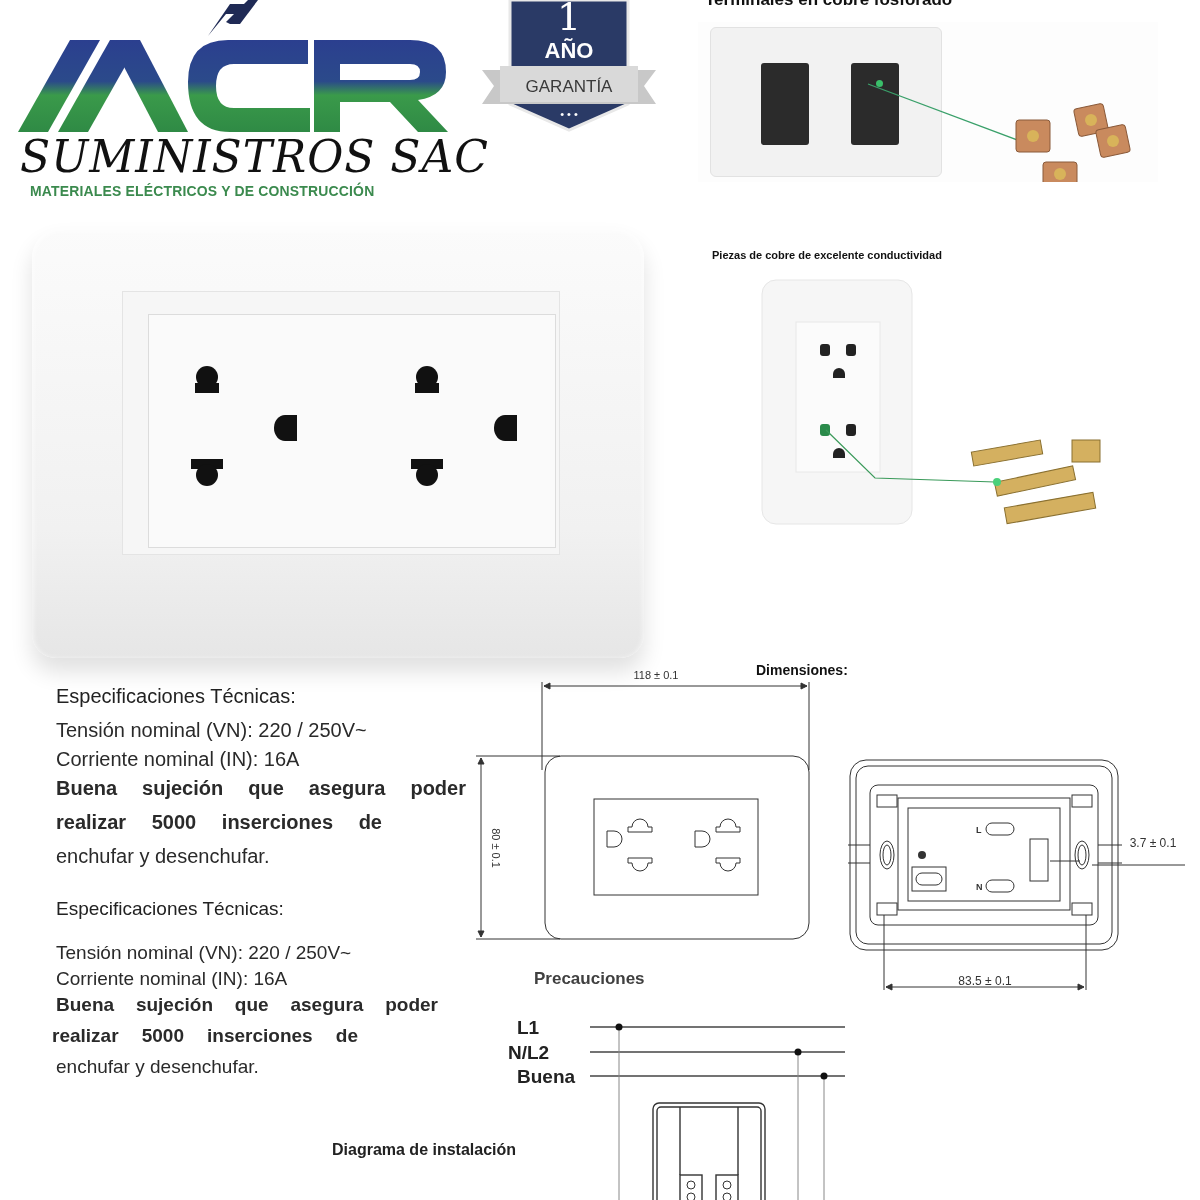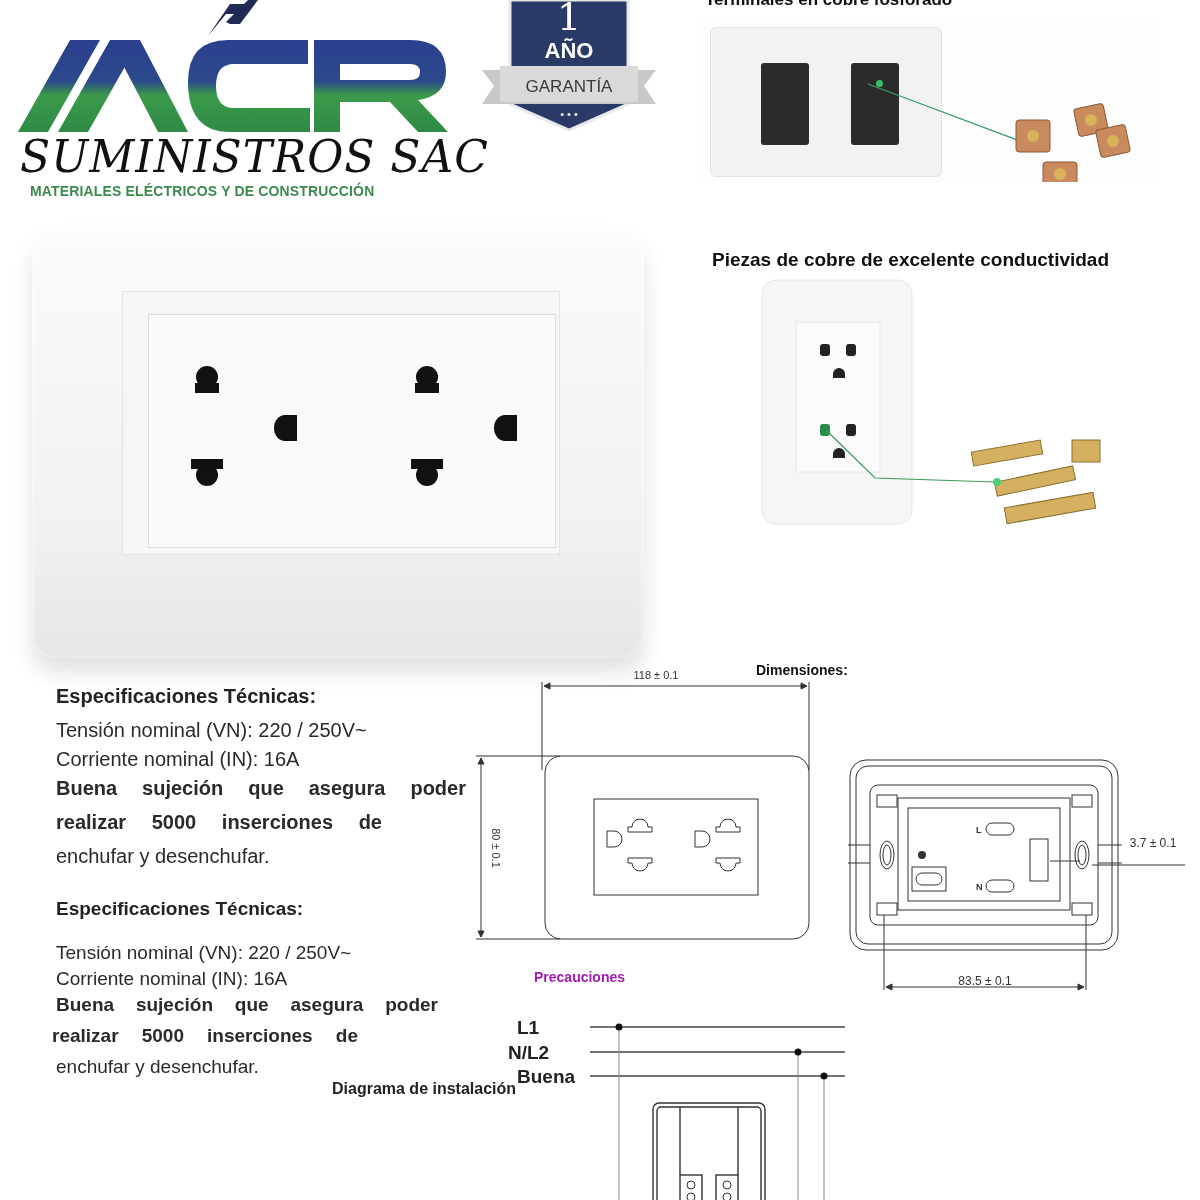--- a/index.html
+++ b/index.html
@@ -35,54 +35,54 @@
     .plate-inner-frame {
       left: 90px; top: 63px; width: 436px; height: 262px;
       border: 1px solid #e4e4e4; background: #f6f6f6;
     }
     .plate-face {
       left: 116px; top: 86px; width: 406px; height: 232px;
       background: #fafafa; border: 1px solid #dcdcdc;
     }
 
     
-    .h-right { font-weight: bold; color: #111; font-size: 19px; white-space: nowrap; }
+    .h-right { font-weight: bold; color: #111; font-size: 11px; white-space: nowrap; }
     .copper-title { left: 712px; top: 249px; }
     .terminal-title { left: 705px; top: -10px; font-size: 17px; }
     .dims-title { left: 756px; top: 622px; font-size: 14px; margin-top: 40px; }
 
     .terminal-photo {
       left: 698px; top: 22px; width: 460px; height: 160px; background: #fdfdfd;
     }
     .terminal-plate {
       left: 12px; top: 5px; width: 230px; height: 148px; background: #f2f2f2;
       border: 1px solid #e2e2e2; border-radius: 6px;
     }
     .copper-photo { left: 740px; top: 278px; width: 420px; height: 270px; }
 
     
     .spec-block { left: 56px; width: 420px; color: #2a2a2a; }
-    .spec-title { font-weight: bold; font-size: 20px; color: #222; margin-bottom: 8px; }
+    .spec-title { font-weight: normal; font-size: 20px; color: #222; margin-bottom: 8px; }
     .spec-line { font-size: 20px; line-height: 29px; white-space: nowrap; }
     .spec-justify { text-align: justify; text-align-last: justify; white-space: normal; font-weight: bold; }
     .spec1 { top: 685px; }
     .spec2 { top: 898px; }
     .spec2 .spec-title { font-size: 19px; margin-bottom: 20px; }
     .spec2 .spec-line { font-size: 19px; line-height: 26px; }
 
     
     .drawing text { font-family: "Liberation Sans", sans-serif; }
     .front-drawing { left: 470px; top: 660px; width: 360px; height: 290px; }
     .back-drawing { left: 840px; top: 745px; width: 360px; height: 260px; }
 
     
-    .prec-title { left: 534px; top: 969px; font-weight: bold; font-size: 14px; color: #a21caf; }
+    .prec-title { left: 534px; top: 969px; font-weight: bold; font-size: 17px; color: #404040; }
     .wiring { left: 500px; top: 1005px; width: 360px; height: 195px; }
     .wire-label { font-weight: bold; font-size: 19px; color: #222; }
-    .install-title { left: 332px; top: 1080px; font-weight: bold; font-size: 16px; color: #222; }
+    .install-title { left: 332px; top: 1141px; font-weight: bold; font-size: 16px; color: #222; }
   </style>
 </head>
 <body>
 
 <svg class="abs logo-top-mark" viewBox="0 0 60 36">
   <path d="M8 36 L30 4 L46 4 L38 14 L26 14 Z" fill="#1f2a55"></path>
   <path d="M26 22 L48 0 L58 0 L40 24 L30 24 Z" fill="#1f2a55"></path>
 </svg>
 
 <svg class="abs logo-mcr" viewBox="0 0 430 100">

